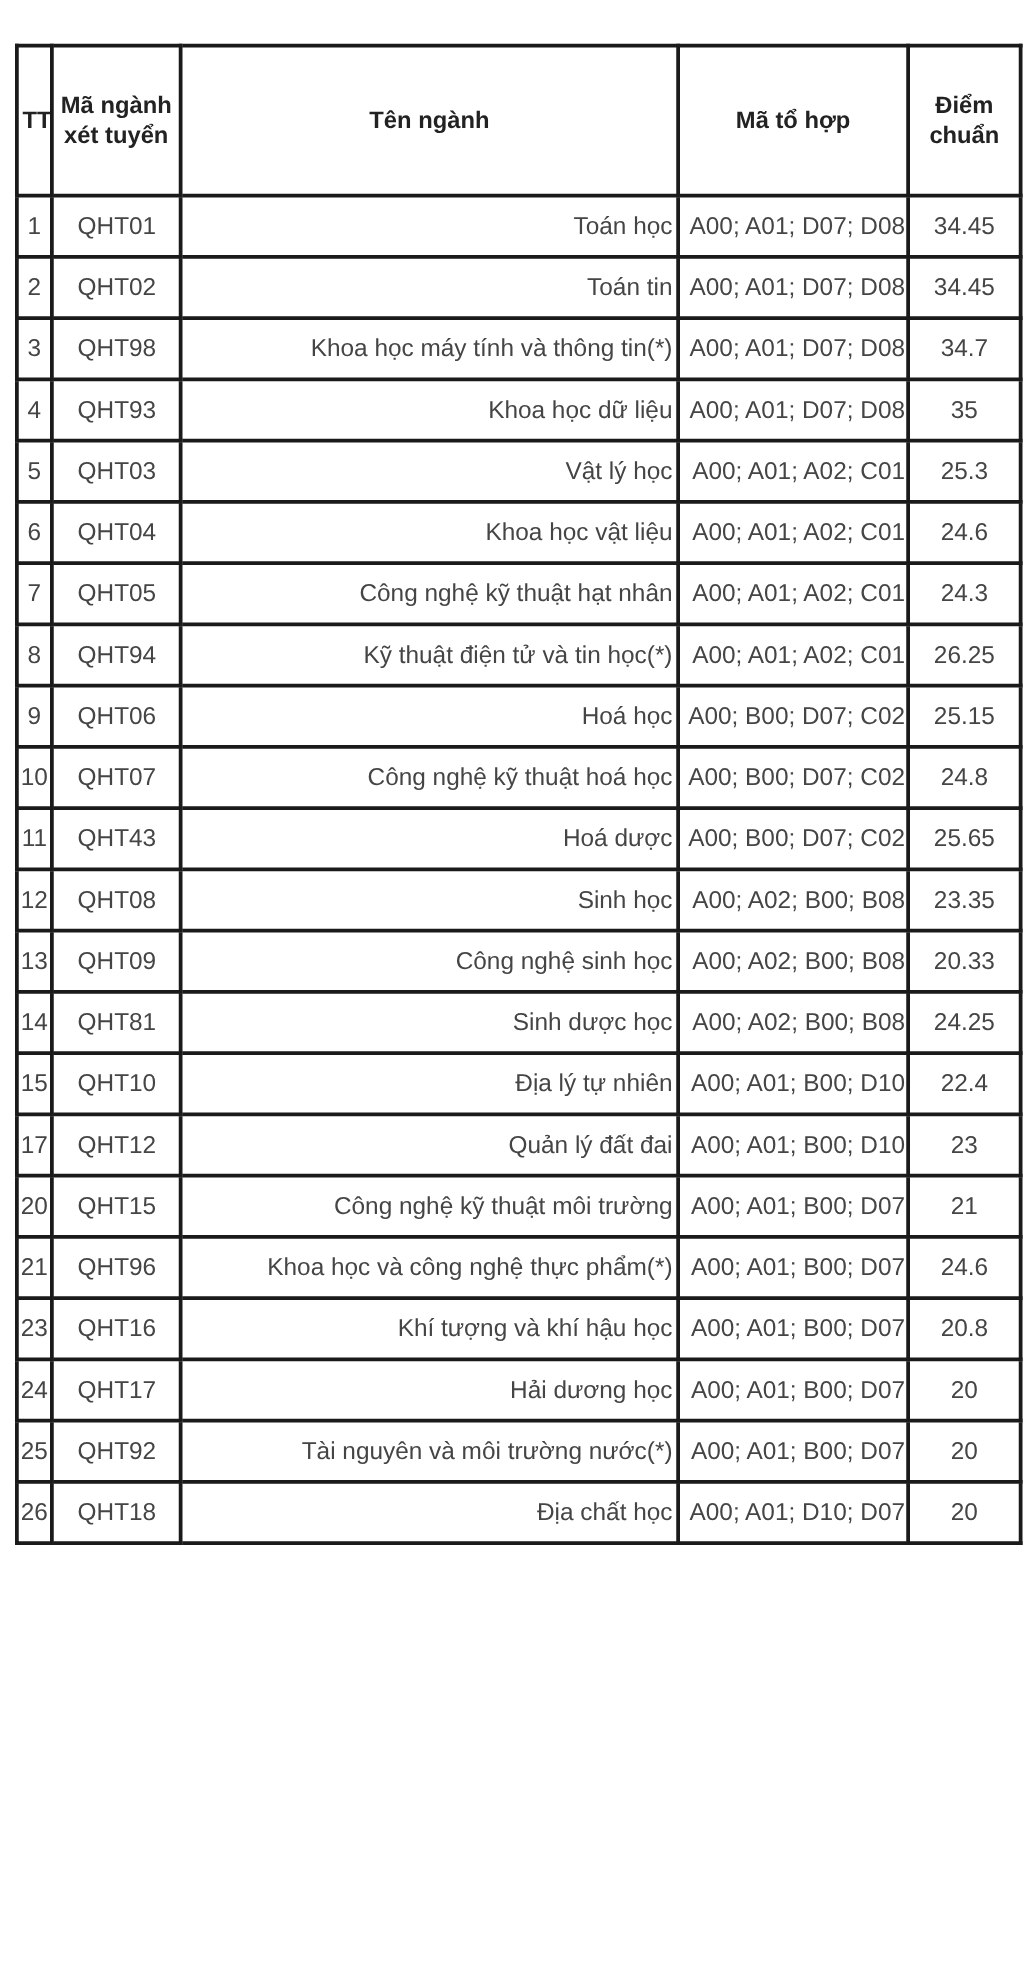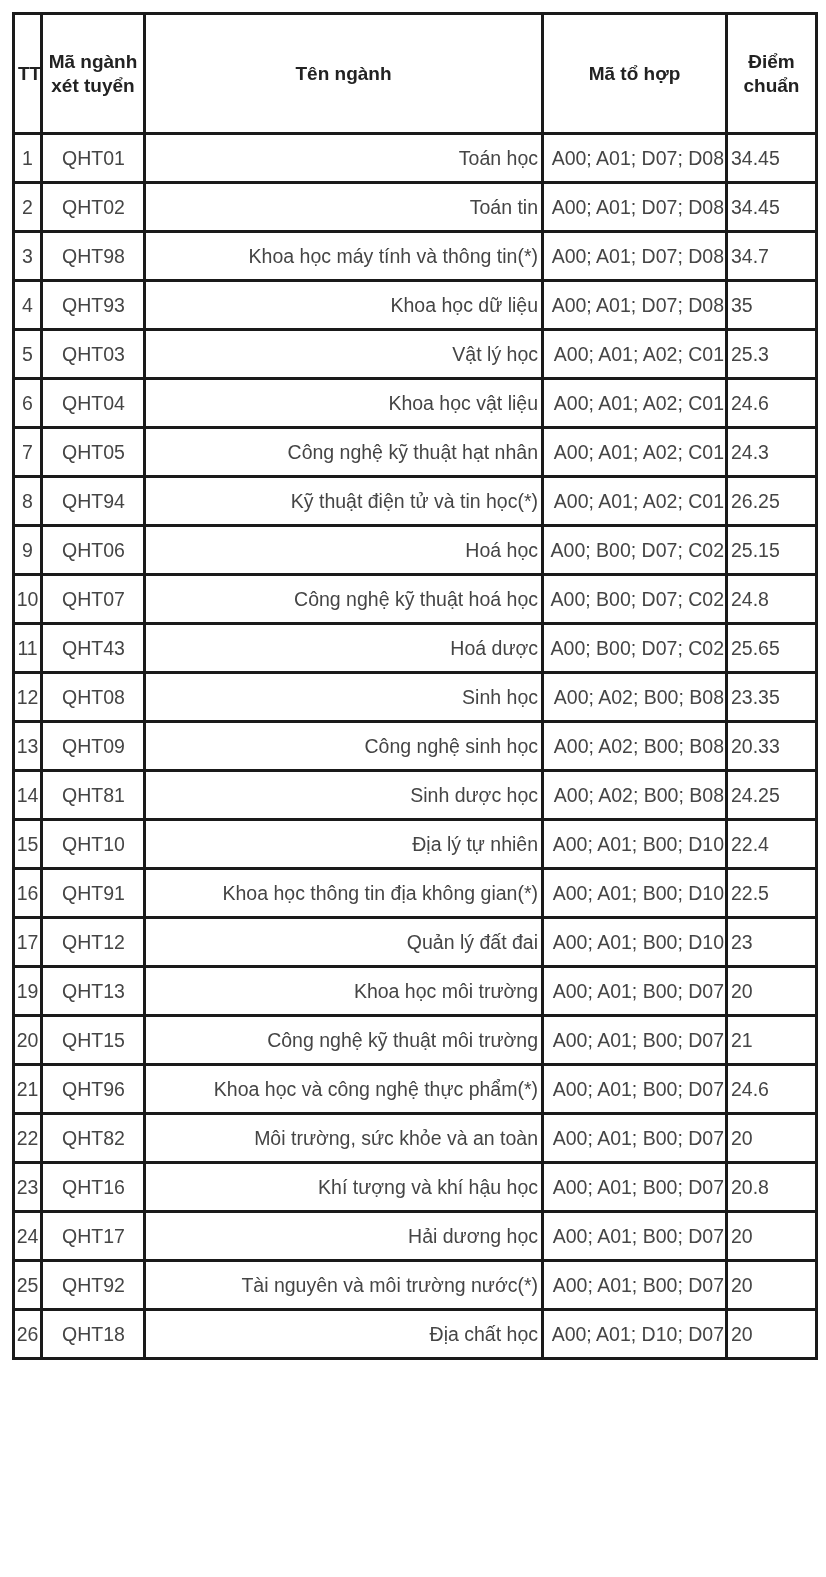--- a/index.html
+++ b/index.html
@@ -6,20 +6,21 @@
     margin: 0;
     padding: 0;
     background: #ffffff;
     font-family: "Liberation Sans", sans-serif;
   }
   .page {
     width: 826px;
     box-sizing: border-box;
     padding: 12px 26px 13px 12px;
     background: #ffffff;
+    margin-top: 23px;
   }
   table.score-table {
     border-collapse: collapse;
     table-layout: fixed;
     width: 788px;
   }
   .score-table th, .score-table td {
     border: 3px solid #1a1a1a;
     box-sizing: border-box;
     overflow: hidden;
@@ -49,21 +50,21 @@
   }
   .col-tt    { width: 28px; }
   .col-code  { width: 103px; }
   .col-name  { width: 398px; }
   .col-combo { width: 184px; }
   .col-score { width: 90px; }
   td.col-tt    { text-align: center; padding: 2px 1px; }
   td.col-code  { text-align: center; padding-left: 4px; }
   td.col-name  { text-align: right; padding-left: 5px; }
   td.col-combo { text-align: right; padding-left: 3px; padding-right: 1px; }
-  td.col-score { }
+  td.col-score { text-align: center; }
 </style>
 </head>
 <body>
 
 <div class="page">
   <table class="score-table">
     <colgroup>
       <col class="col-tt">
       <col class="col-code">
       <col class="col-name">
@@ -179,60 +180,39 @@
           <td class="col-score">24.25</td>
         </tr>
         <tr>
           <td class="col-tt">15</td>
           <td class="col-code">QHT10</td>
           <td class="col-name">Địa lý tự nhiên</td>
           <td class="col-combo">A00; A01; B00; D10</td>
           <td class="col-score">22.4</td>
         </tr>
         <tr>
-          <td class="col-tt">16</td>
-          <td class="col-code">QHT91</td>
-          <td class="col-name">Khoa học thông tin địa không gian(*)</td>
-          <td class="col-combo">A00; A01; B00; D10</td>
-          <td class="col-score">22.5</td>
-        </tr>
-        <tr>
           <td class="col-tt">17</td>
           <td class="col-code">QHT12</td>
           <td class="col-name">Quản lý đất đai</td>
           <td class="col-combo">A00; A01; B00; D10</td>
           <td class="col-score">23</td>
         </tr>
         <tr>
-          <td class="col-tt">19</td>
-          <td class="col-code">QHT13</td>
-          <td class="col-name">Khoa học môi trường</td>
-          <td class="col-combo">A00; A01; B00; D07</td>
-          <td class="col-score">20</td>
-        </tr>
-        <tr>
           <td class="col-tt">20</td>
           <td class="col-code">QHT15</td>
           <td class="col-name">Công nghệ kỹ thuật môi trường</td>
           <td class="col-combo">A00; A01; B00; D07</td>
           <td class="col-score">21</td>
         </tr>
         <tr>
           <td class="col-tt">21</td>
           <td class="col-code">QHT96</td>
           <td class="col-name">Khoa học và công nghệ thực phẩm(*)</td>
           <td class="col-combo">A00; A01; B00; D07</td>
           <td class="col-score">24.6</td>
-        </tr>
-        <tr>
-          <td class="col-tt">22</td>
-          <td class="col-code">QHT82</td>
-          <td class="col-name">Môi trường, sức khỏe và an toàn</td>
-          <td class="col-combo">A00; A01; B00; D07</td>
-          <td class="col-score">20</td>
         </tr>
         <tr>
           <td class="col-tt">23</td>
           <td class="col-code">QHT16</td>
           <td class="col-name">Khí tượng và khí hậu học</td>
           <td class="col-combo">A00; A01; B00; D07</td>
           <td class="col-score">20.8</td>
         </tr>
         <tr>
           <td class="col-tt">24</td>

